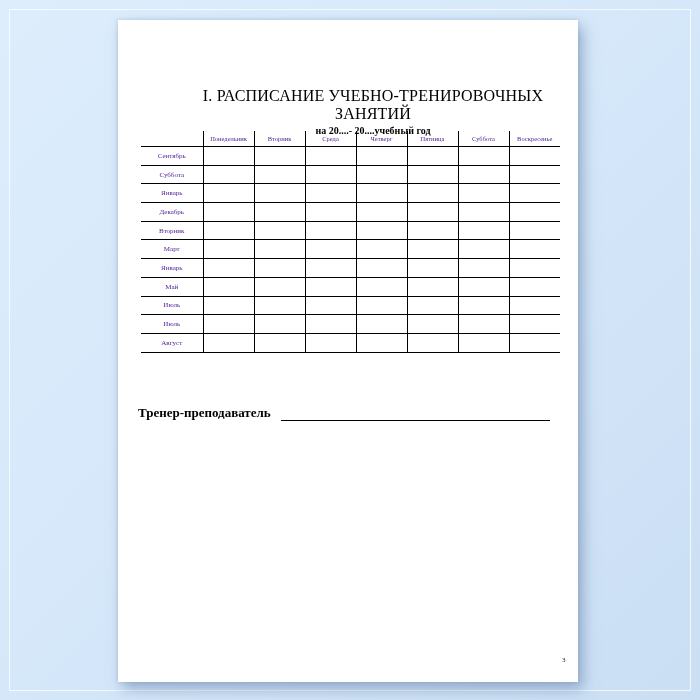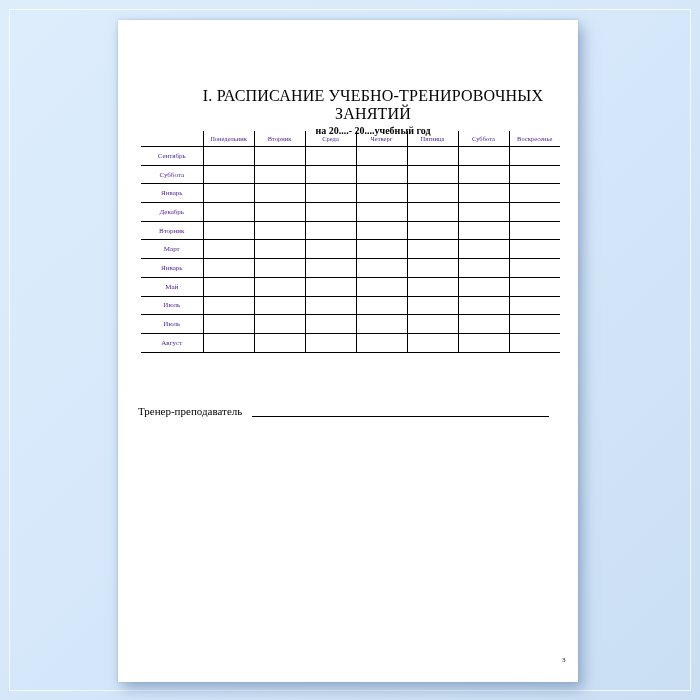--- a/index.html
+++ b/index.html
@@ -37,21 +37,21 @@
   .schedule th:not(:first-child), .schedule td:not(:first-child) {
     border-left:1px solid #000;
   }
   .schedule thead th { height:15.5px; font-size:6.5px; font-weight:normal; }
   .schedule tbody td { height:18.7px; font-size:7px; }
 
   .trainer-row {
     position:absolute; left:20px; top:385px; width:412px;
     display:flex; align-items:flex-end; color:#000;
   }
-  .trainer-label { font-size:11px; font-weight:normal; white-space:nowrap; }
+  .trainer-label { font-size:13px; font-weight:bold; white-space:nowrap; }
   .trainer-line {
     width:297px; height:11px; margin-left:10px;
     border-bottom:1.5px solid #000;
   }
   .page-number {
     position:absolute; left:444px; top:636px;
     font-size:7px; color:#222;
   }
 </style>
 </head>

